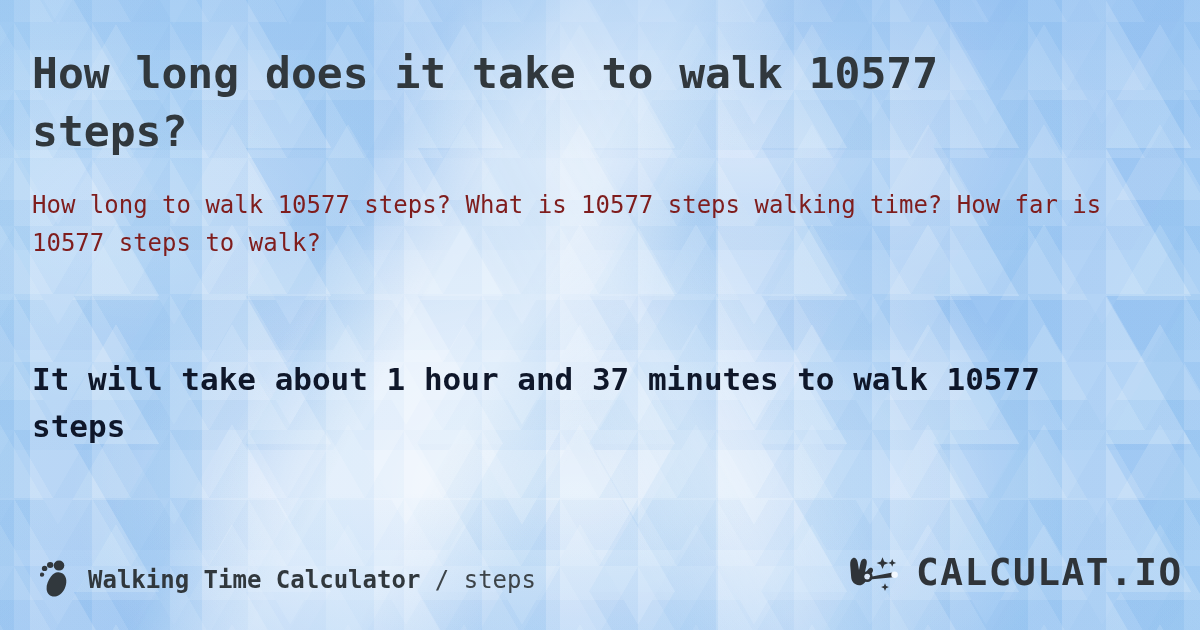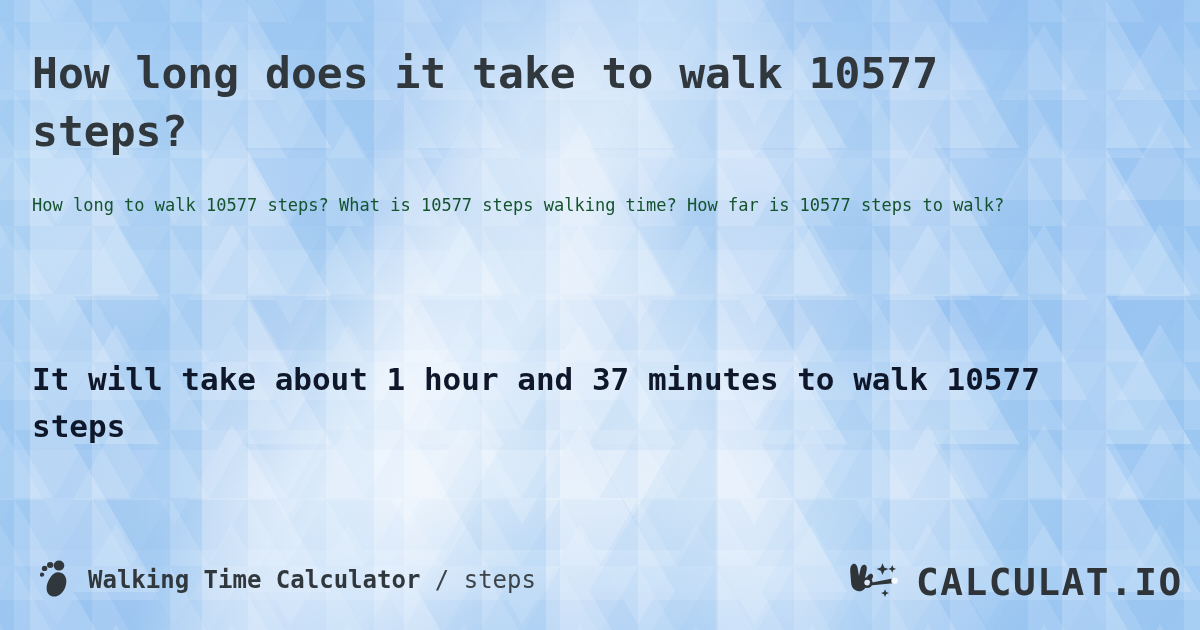--- a/index.html
+++ b/index.html
@@ -84,24 +84,24 @@
     line-height:58px;
     font-weight:bold;
     color:#31383d;
     letter-spacing:0px;
   }
 
   .subtitle {
     position:absolute;
     left:32px; top:186px;
     width:1110px;
-    font-size:17px;
+    font-size:24px;
     line-height:38px;
     font-weight:normal;
-    color:#14532d;
+    color:#7f1d1d;
   }
 
   .answer {
     position:absolute;
     left:32px; top:356px;
     width:1090px;
     font-size:31px;
     line-height:47px;
     font-weight:bold;
     color:#0f172a;
@@ -133,21 +133,21 @@
     letter-spacing:0px;
   }
   .brand-sep { font-weight:normal; color:#3d4449; }
   .brand-sub { font-weight:normal; color:#3d4449; }
 
   .logo {
     position:absolute;
     right:22px; top:2px;
     height:48px;
     display:flex;
-    align-items:flex-end;
+    align-items:flex-start;
     gap:6px;
   }
   .logo-mark { width:62px; height:42px; display:block; flex:0 0 auto; }
 
   
   .logo-word {
     font-family:"DejaVu Sans Mono", monospace;
     font-size:37px;
     font-weight:bold;
     color:#2f3439;

